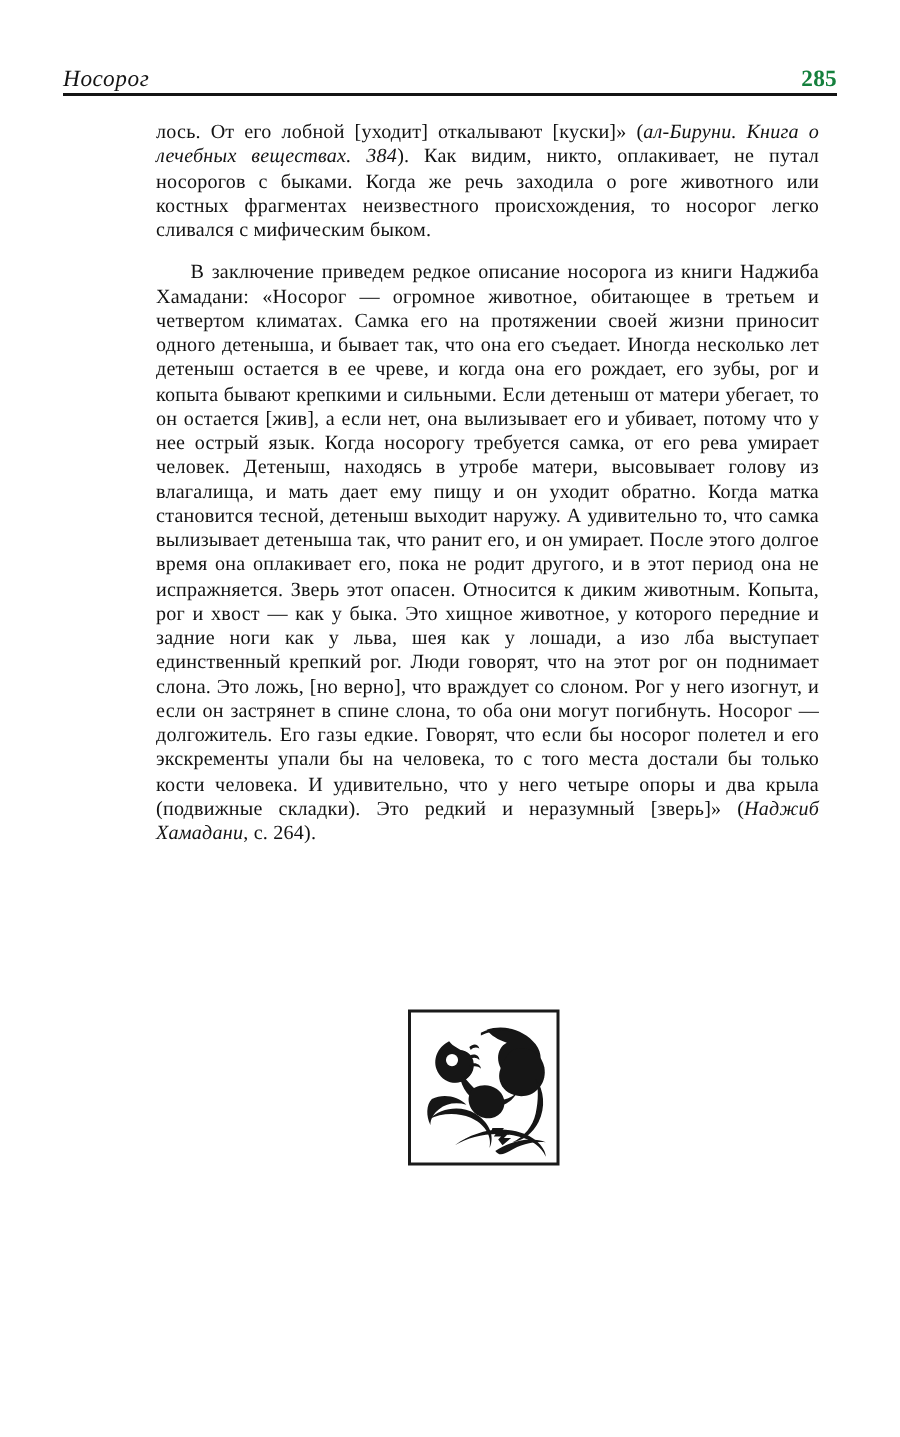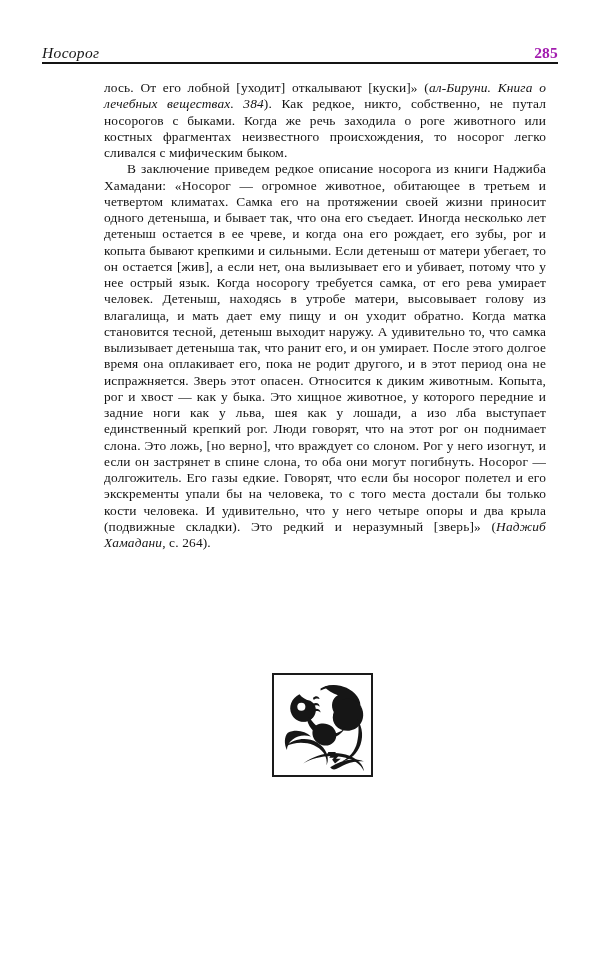--- a/index.html
+++ b/index.html
@@ -38,21 +38,21 @@
     font-style: italic;
     font-size: 15.5px;
     letter-spacing: 0.4px;
     color: #141414;
     white-space: nowrap;
   }
   .running-head-folio {
     font-weight: bold;
     font-size: 15.5px;
     letter-spacing: 0.2px;
-    color: #a21caf;
+    color: #15803d;
     white-space: nowrap;
   }
   .head-rule {
     position: absolute;
     left: 42px;
     top: 62px;
     width: 516px;
     height: 2.4px;
     background: #141414;
   }
@@ -69,21 +69,21 @@
     font-size: 13.4px;
     line-height: 16.25px;
     text-align: justify;
     text-justify: inter-word;
     letter-spacing: 0.15px;
     color: #121212;
     -webkit-hyphens: none;
     hyphens: none;
   }
   .para + .para {
-    margin-top: 0;
+    margin-top: 12px;
   }
   .para.indent {
     text-indent: 23px;
   }
   .para :last-child {
     
   }
   .ital {
     font-style: italic;
   }
@@ -112,21 +112,21 @@
 <div class="page">
 
   <div class="running-head">
     <span class="running-head-title">Носорог</span>
     <span class="running-head-folio">285</span>
   </div>
 
   <div class="head-rule"></div>
 
   <div class="text-block">
-      <p class="para"><span>лось. От его лобной [уходит] откалывают [куски]» (</span><span class="ital">ал-Бируни. Книга о лечебных веществах. 384</span><span>). Как редкое, никто, собственно, не путал носорогов с быками. Когда же речь заходила о роге животного или костных фрагментах неизвестного происхождения, то носорог легко сливался с мифическим быком.</span></p>
+      <p class="para"><span>лось. От его лобной [уходит] откалывают [куски]» (</span><span class="ital">ал-Бируни. Книга о лечебных веществах. 384</span><span>). Как видим, никто, оплакивает, не путал носорогов с быками. Когда же речь заходила о роге животного или костных фрагментах неизвестного происхождения, то носорог легко сливался с мифическим быком.</span></p>
       <p class="para indent"><span>В заключение приведем редкое описание носорога из книги Наджиба Хамадани: «Носорог — огромное животное, обитающее в третьем и четвертом климатах. Самка его на протяжении своей жизни приносит одного детеныша, и бывает так, что она его съедает. Иногда несколько лет детеныш остается в ее чреве, и когда она его рождает, его зубы, рог и копыта бывают крепкими и сильными. Если детеныш от матери убегает, то он остается [жив], а если нет, она вылизывает его и убивает, потому что у нее острый язык. Когда носорогу требуется самка, от его рева умирает человек. Детеныш, находясь в утробе матери, высовывает голову из влагалища, и мать дает ему пищу и он уходит обратно. Когда матка становится тесной, детеныш выходит наружу. А удивительно то, что самка вылизывает детеныша так, что ранит его, и он умирает. После этого долгое время она оплакивает его, пока не родит другого, и в этот период она не испражняется. Зверь этот опасен. Относится к диким животным. Копыта, рог и хвост — как у быка. Это хищное животное, у которого передние и задние ноги как у льва, шея как у лошади, а изо лба выступает единственный крепкий рог. Люди говорят, что на этот рог он поднимает слона. Это ложь, [но верно], что враждует со слоном. Рог у него изогнут, и если он застрянет в спине слона, то оба они могут погибнуть. Носорог — долгожитель. Его газы едкие. Говорят, что если бы носорог полетел и его экскременты упали бы на человека, то с того места достали бы только кости человека. И удивительно, что у него четыре опоры и два крыла (подвижные складки). Это редкий и неразумный [зверь]» (</span><span class="ital">Наджиб Хамадани</span><span>, с. 264).</span></p>
     </div>
 
   <div class="illustration">
     <svg viewBox="0 0 100 104" xmlns="http://www.w3.org/2000/svg" aria-hidden="true">
       <g fill="#161616" fill-rule="evenodd">
 
         <path d="M52 12 C64 8, 78 12, 86 22 C92 30, 90 40, 82 45
                  C74 50, 66 46, 62 39 C58 32, 60 24, 66 21
                  C60 19, 55 16, 52 12 Z"></path>

